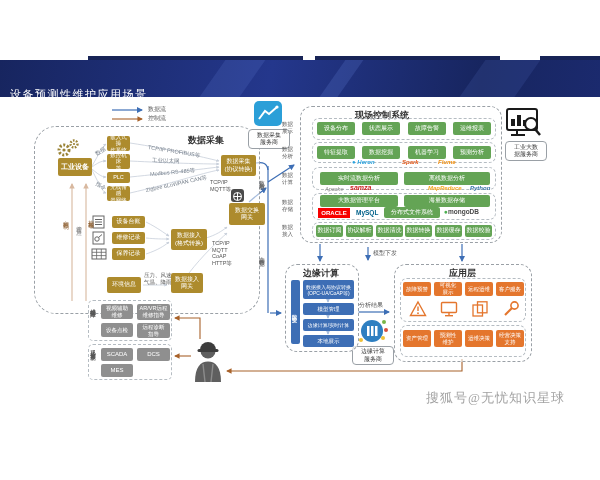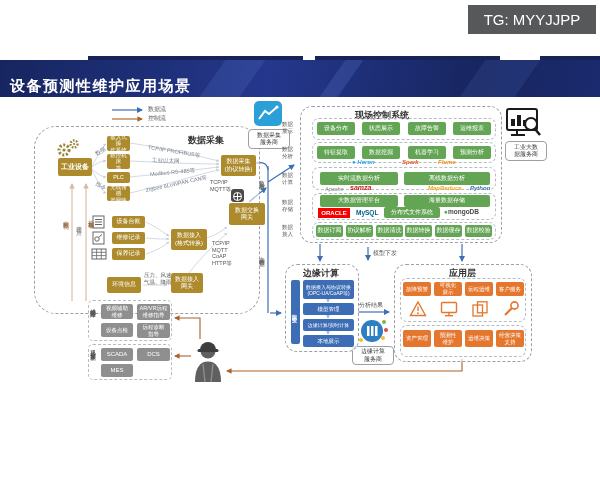--- a/index.html
+++ b/index.html
@@ -23,32 +23,30 @@
   .provLabel{border:1px solid #9aa0a6;border-radius:4px;background:#fff;font-size:6px;color:#333;
              display:flex;align-items:center;justify-content:center;text-align:center;line-height:1.25;box-sizing:border-box;}
   .proto{font-size:5.5px;color:#77808c;transform-origin:left center;white-space:nowrap;}
   .logo{font-weight:bold;font-style:italic;}
 </style>
 </head>
 <body>
 
 <div id="scene">
 
-  <div class="abs" style="left:468px;top:5px;width:128px;height:29px;background:#57585a;color:#fff;
-              display:flex;align-items:center;justify-content:center;font-size:15px;">TG: MYYJJPP</div>
 
   <div class="abs" style="left:88px;top:56px;width:215px;height:6px;background:#182456;"></div>
   <div class="abs" style="left:315px;top:56px;width:185px;height:6px;background:#182456;"></div>
   <div class="abs" style="left:540px;top:56px;width:60px;height:6px;background:#182456;"></div>
 
   <div class="abs" style="left:0;top:60px;width:600px;height:37px;background:linear-gradient(100deg,#17255f,#24378c 45%,#17255f 80%,#1b2a6e);overflow:hidden;">
     <div class="abs" style="left:210px;top:-8px;width:40px;height:60px;background:rgba(110,140,230,.16);transform:skewX(-35deg);"></div>
     <div class="abs" style="left:330px;top:-8px;width:18px;height:60px;background:rgba(110,140,230,.20);transform:skewX(-35deg);"></div>
     <div class="abs" style="left:470px;top:-8px;width:55px;height:60px;background:rgba(110,140,230,.13);transform:skewX(-35deg);"></div>
-    <div class="abs" style="left:10px;top:8px;height:37px;display:flex;align-items:center;color:#fff;font-size:15px;font-weight:bold;letter-spacing:1.5px;">设备预测性维护应用场景</div>
+    <div class="abs" style="left:10px;top:16px;height:37px;display:flex;align-items:center;color:#fff;font-size:11px;font-weight:normal;letter-spacing:1.5px;">设备预测性维护应用场景</div>
   </div>
 
   <svg class="abs" width="600" height="480" style="left:0;top:0;">
     <defs>
       <marker id="ab" viewBox="0 0 6 6" markerWidth="5" markerHeight="5" refX="5" refY="3" orient="auto">
           <path d="M0,0 L6,3 L0,6 z" fill="#3d6eb5"></path>
         </marker>
       <marker id="abm" viewBox="0 0 6 6" markerWidth="3.5" markerHeight="3.5" refX="5" refY="3" orient="auto">
           <path d="M0,0 L6,3 L0,6 z" fill="#3d6eb5"></path>
         </marker>
@@ -344,15 +342,17 @@
   <div class="abs box gray" style="left:101px;top:364px;width:32px;height:13px;">MES</div>
 
   <svg class="abs" width="34" height="44" style="left:191px;top:338px;">
     <circle cx="17" cy="13" r="7.5" fill="#5f5f5f"></circle>
     <path d="M9,12 a8,8 0 0 1 16,0 z" fill="#3d3d3d"></path>
     <rect x="6.5" y="11" width="21" height="3" rx="1.5" fill="#3d3d3d"></rect>
     <path d="M4,44 C4,29 9.5,23.5 17,23.5 C24.5,23.5 30,29 30,44 z" fill="#5f5f5f"></path>
     <path d="M12,26 L14,44 M22,26 L20,44" stroke="#8c8c8c" stroke-width="1.4" fill="none"></path>
   </svg>
 
+  <div class="abs" style="left:240px;top:389px;width:325px;text-align:right;font-family:'Liberation Serif','DejaVu Serif',serif;
+              font-size:13px;color:#a2a2a2;letter-spacing:1px;">搜狐号@无忧知识星球</div>
 
 
 </div>
 
 </body></html>

